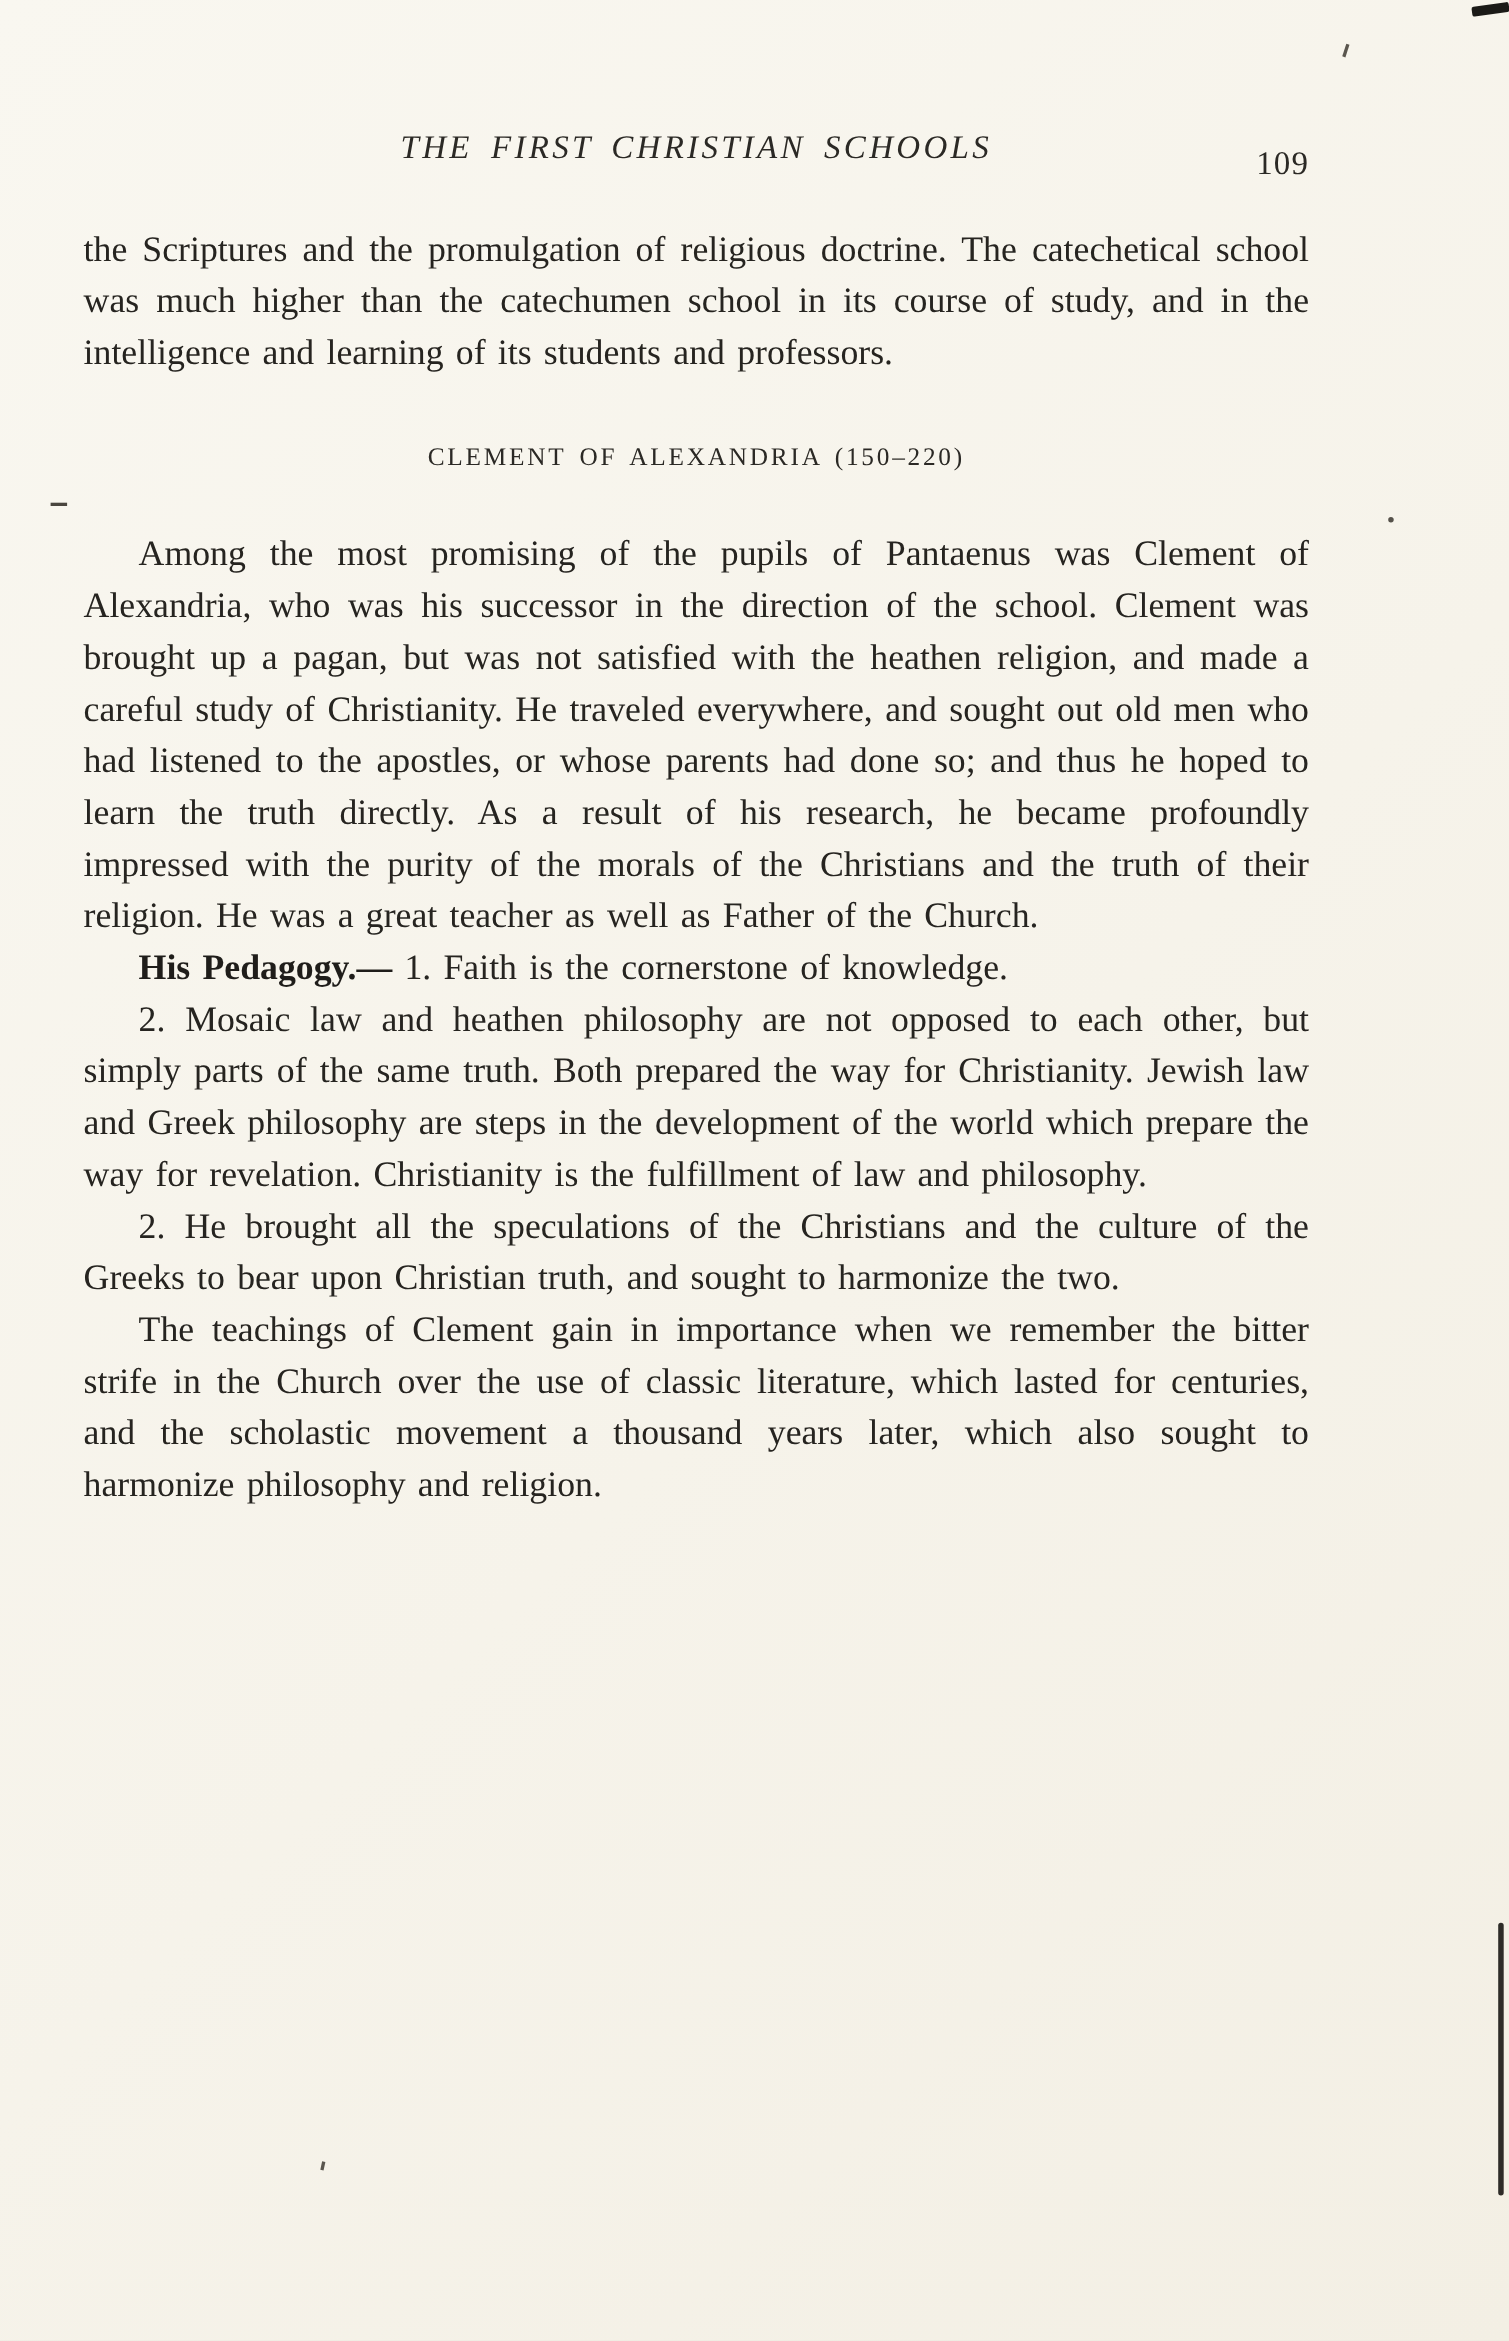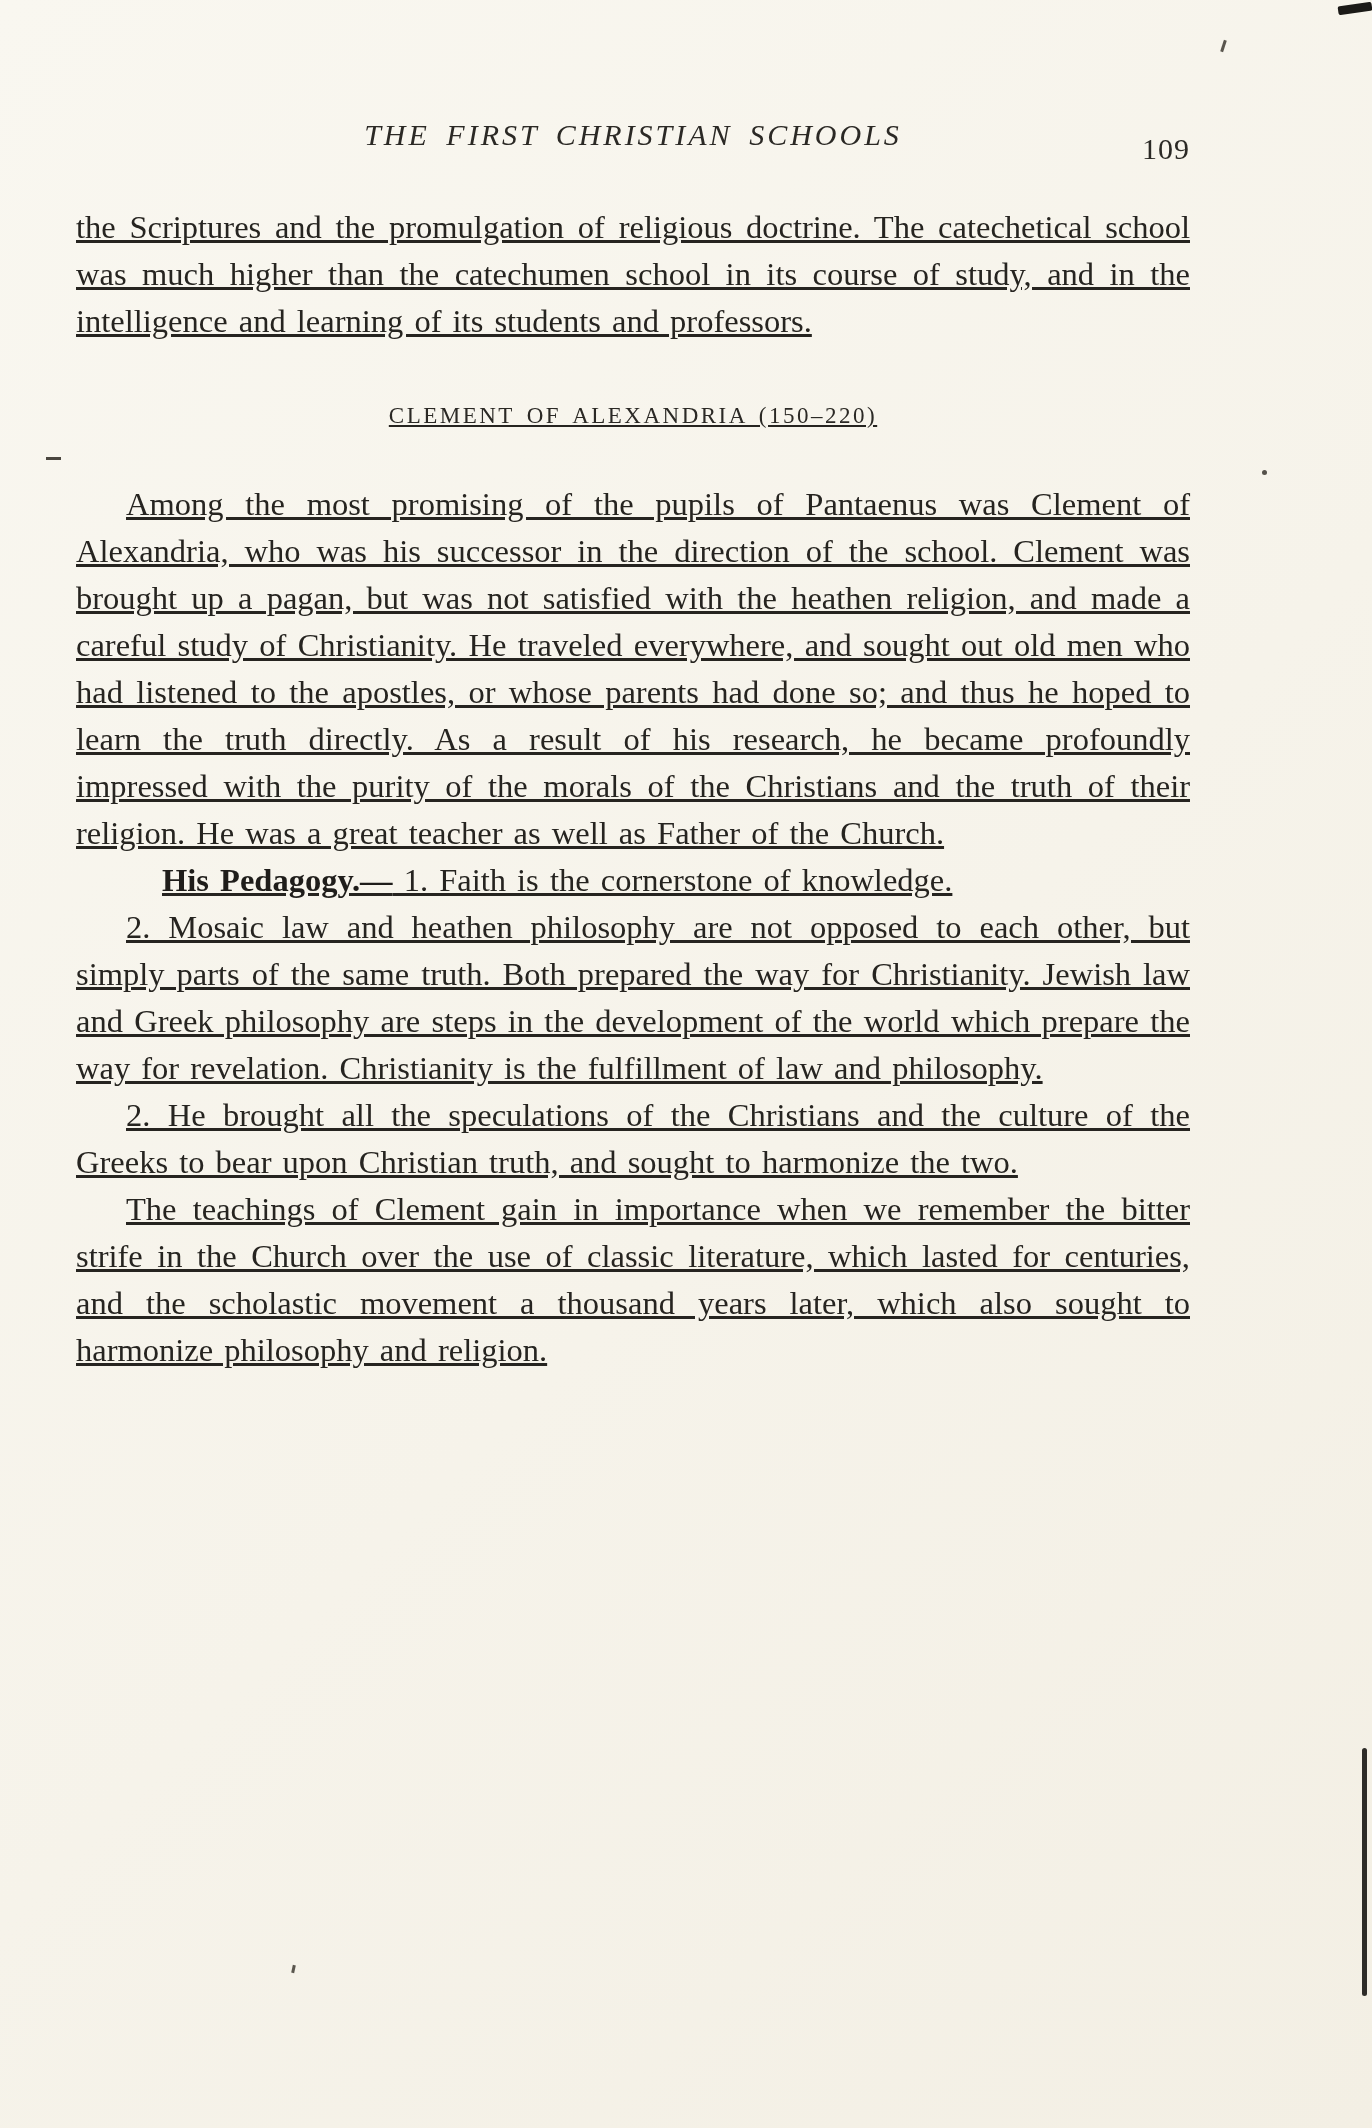--- a/index.html
+++ b/index.html
@@ -36,21 +36,20 @@
   .running-header .page-number {
     position: absolute;
     right: 0;
     top: 14px;
     font-size: 30px;
     letter-spacing: 1px;
     color: #2b2925;
   }
   .body-text {
     margin-top: 38px;
-    text-decoration: underline;
   }
   p.para {
     margin: 0;
     font-size: 32.5px;
     line-height: 47px;
     text-align: justify;
     word-spacing: 3px;
     color: #262420;
   }
   p.para.indent {
@@ -60,21 +59,20 @@
     text-align: center;
     font-size: 23px;
     letter-spacing: 2.5px;
     word-spacing: 4px;
     margin: 58px 0 52px 0;
     color: #2b2925;
   }
   strong.lead {
     font-weight: bold;
     color: #1f1d1a;
-    margin-left: 36px;
   }
   
   .artifact {
     position: absolute;
     background: #23211e;
     pointer-events: none;
   }
   .artifact.corner-mark {
     top: 4px;
     right: 0;

